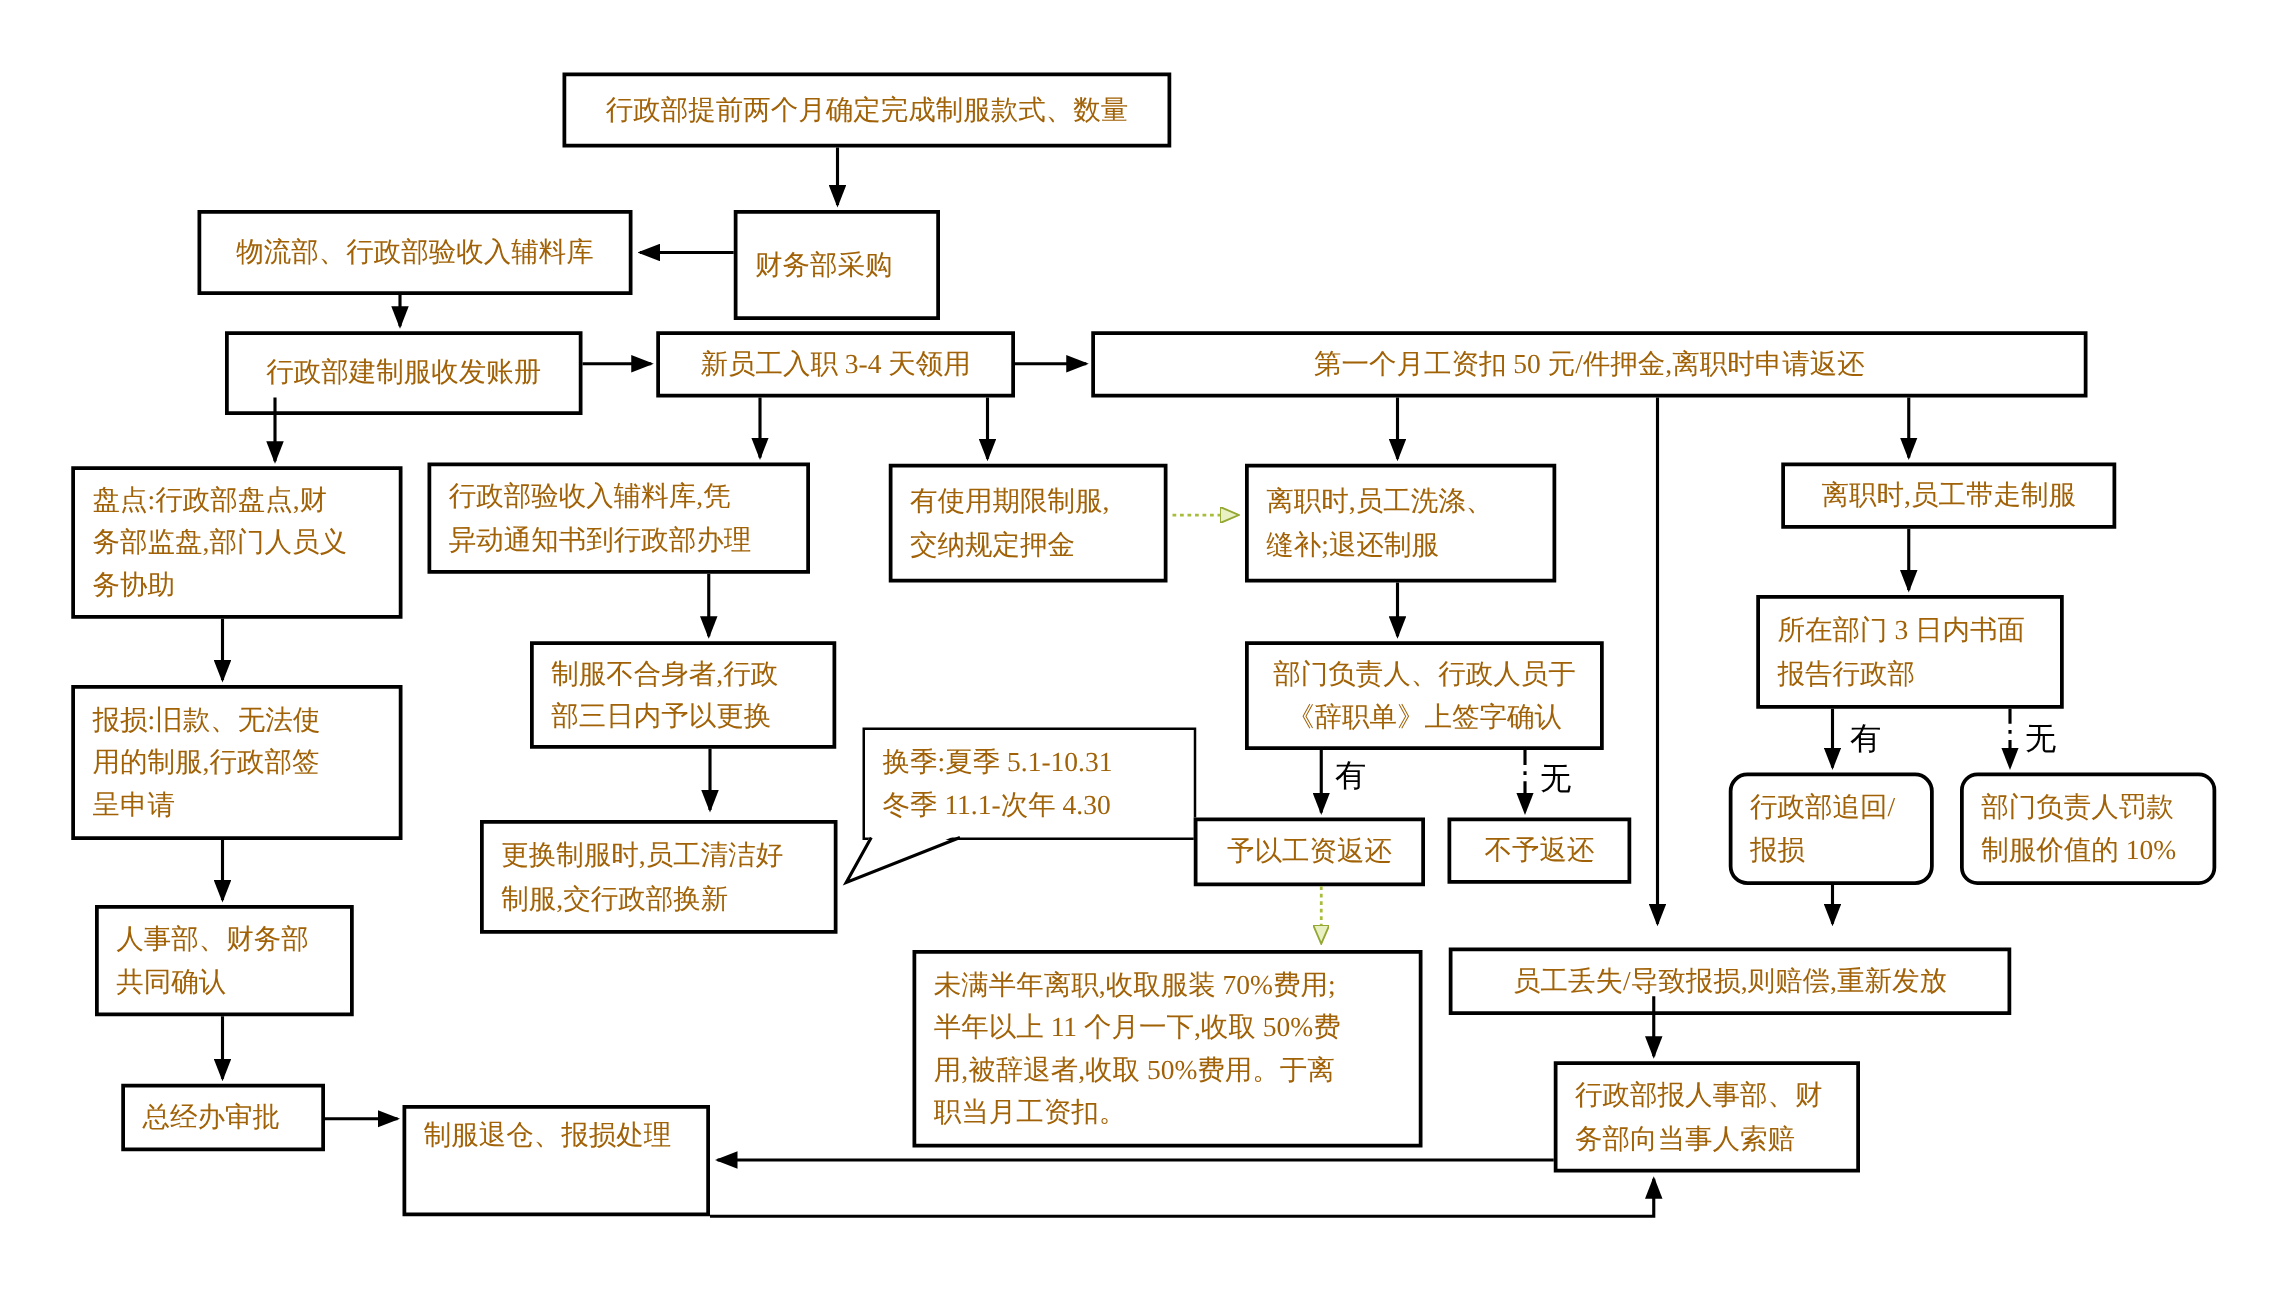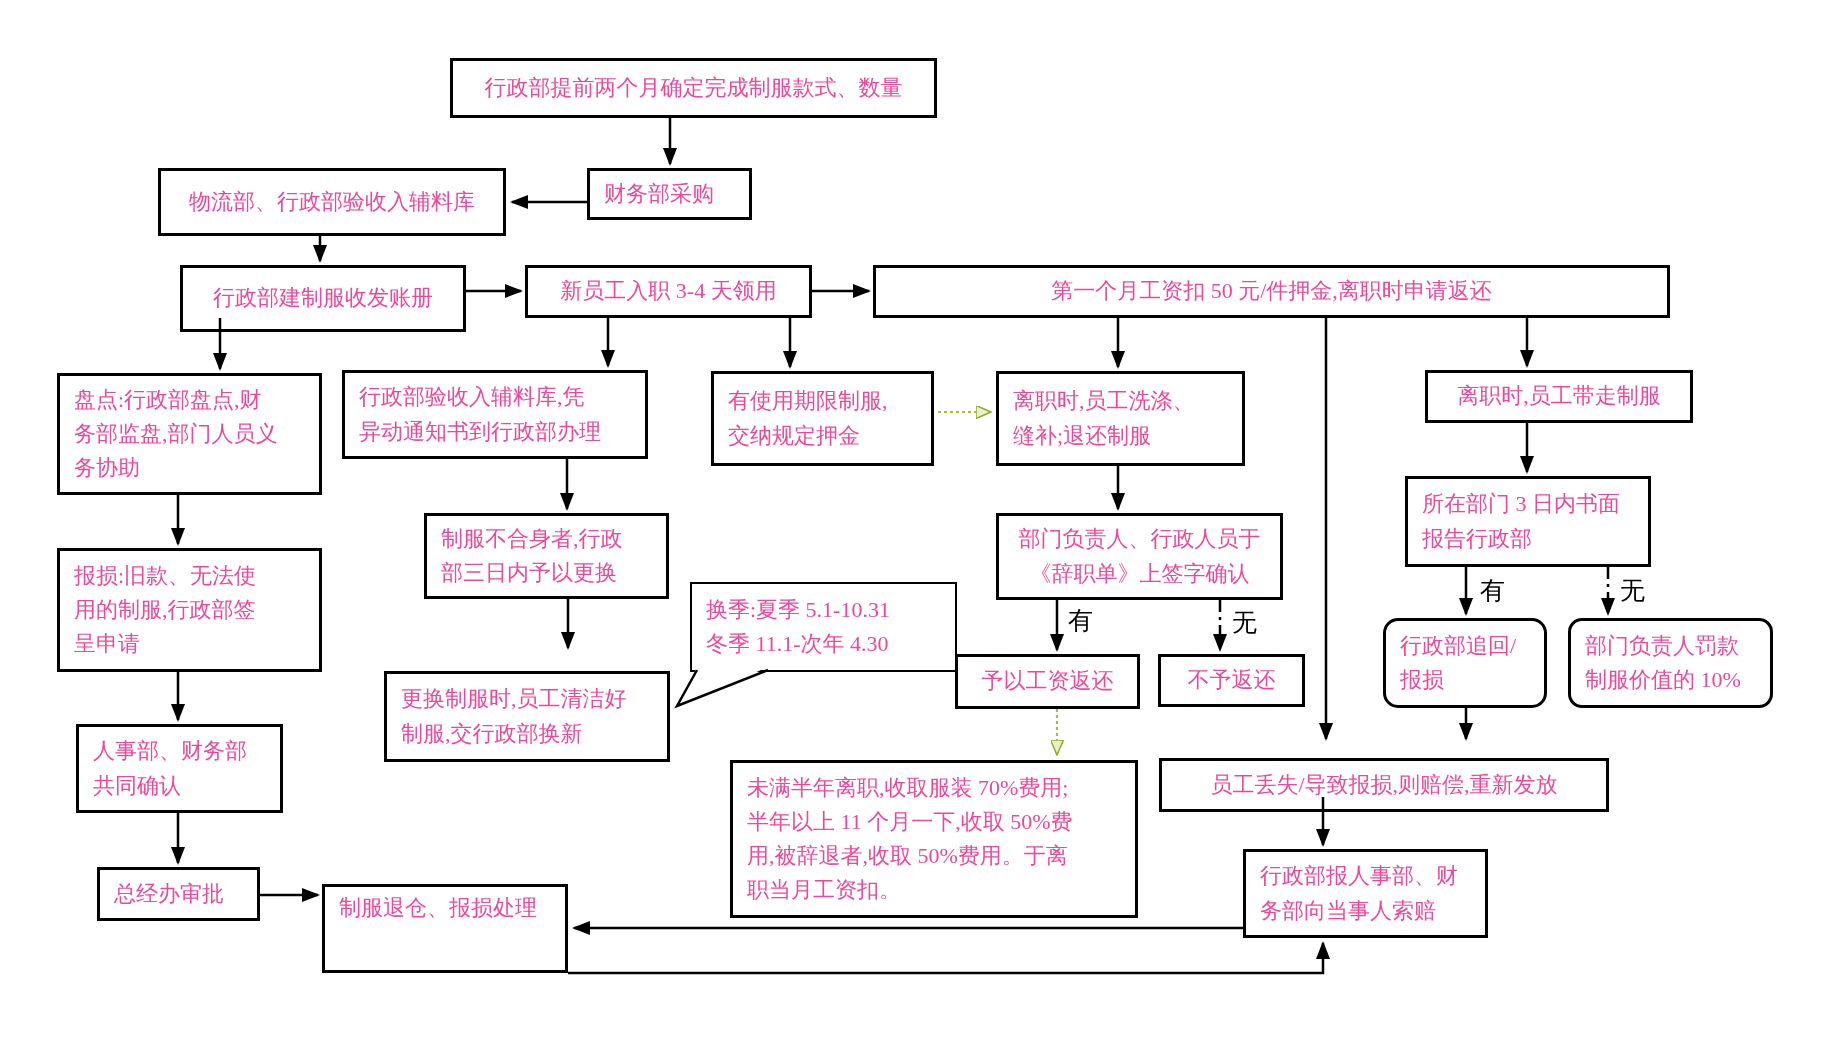--- a/index.html
+++ b/index.html
@@ -8,21 +8,21 @@
     width:1830px;height:1042px;
     background:#ffffff;
     font-family:"Liberation Serif","DejaVu Serif",serif;
     overflow:hidden;
   }
   .node{
     position:absolute;
     box-sizing:border-box;
     border:3px solid #000;
     background:#fff;
-    color:#ec4899;
+    color:#a16207;
     font-size:22px;
     line-height:1.55;
     white-space:pre-line;
     display:flex;
     align-items:center;
     padding:4px 10px;
     z-index:1;
   }
   .node.center{justify-content:center;text-align:center;}
   .node.left{justify-content:flex-start;text-align:left;padding-left:14px;padding-right:8px;}
@@ -47,21 +47,21 @@
   .tail-line{stroke:#000;stroke-width:2.5;fill:none;}
 </style>
 </head>
 <body>
 
 <div class="canvas">
 
   <div class="node center" style="left:450px;top:58px;width:487px;height:60px;">行政部提前两个月确定完成制服款式、数量</div>
 
   <div class="node center" style="left:158px;top:168px;width:348px;height:68px;">物流部、行政部验收入辅料库</div>
-  <div class="node left" style="left:587px;top:168px;width:165px;height:52px;">财务部采购</div>
+  <div class="node left" style="left:587px;top:168px;width:165px;height:88px;">财务部采购</div>
 
   <div class="node center" style="left:180px;top:265px;width:286px;height:67px;">行政部建制服收发账册</div>
   <div class="node center" style="left:525px;top:265px;width:287px;height:53px;">新员工入职 3-4 天领用</div>
   <div class="node center" style="left:873px;top:265px;width:797px;height:53px;">第一个月工资扣 50 元/件押金,离职时申请返还</div>
 
   <div class="node left" style="left:57px;top:373px;width:265px;height:122px;">盘点:行政部盘点,财
 务部监盘,部门人员义
 务协助</div>
   <div class="node left" style="left:342px;top:370px;width:306px;height:89px;">行政部验收入辅料库,凭
 异动通知书到行政部办理</div>
@@ -74,21 +74,21 @@
   <div class="node left" style="left:57px;top:548px;width:265px;height:124px;">报损:旧款、无法使
 用的制服,行政部签
 呈申请</div>
   <div class="node left" style="left:76px;top:724px;width:207px;height:89px;">人事部、财务部
 共同确认</div>
   <div class="node left" style="left:97px;top:867px;width:163px;height:54px;">总经办审批</div>
   <div class="node left top" style="left:322px;top:884px;width:246px;height:89px;">制服退仓、报损处理</div>
 
   <div class="node left" style="left:424px;top:513px;width:245px;height:86px;">制服不合身者,行政
 部三日内予以更换</div>
-  <div class="node left" style="left:384px;top:671px;width:286px;height:91px;">更换制服时,员工清洁好
+  <div class="node left" style="left:384px;top:656px;width:286px;height:91px;">更换制服时,员工清洁好
 制服,交行政部换新</div>
 
   <div class="node left thin" style="left:690px;top:582px;width:267px;height:90px;">换季:夏季 5.1-10.31
 冬季 11.1-次年 4.30</div>
 
   <div class="node center" style="left:996px;top:513px;width:287px;height:87px;">部门负责人、行政人员于
 《辞职单》上签字确认</div>
   <div class="node center" style="left:955px;top:654px;width:185px;height:55px;">予以工资返还</div>
   <div class="node center" style="left:1158px;top:654px;width:147px;height:53px;">不予返还</div>
   <div class="node left" style="left:730px;top:760px;width:408px;height:158px;">未满半年离职,收取服装 70%费用;

